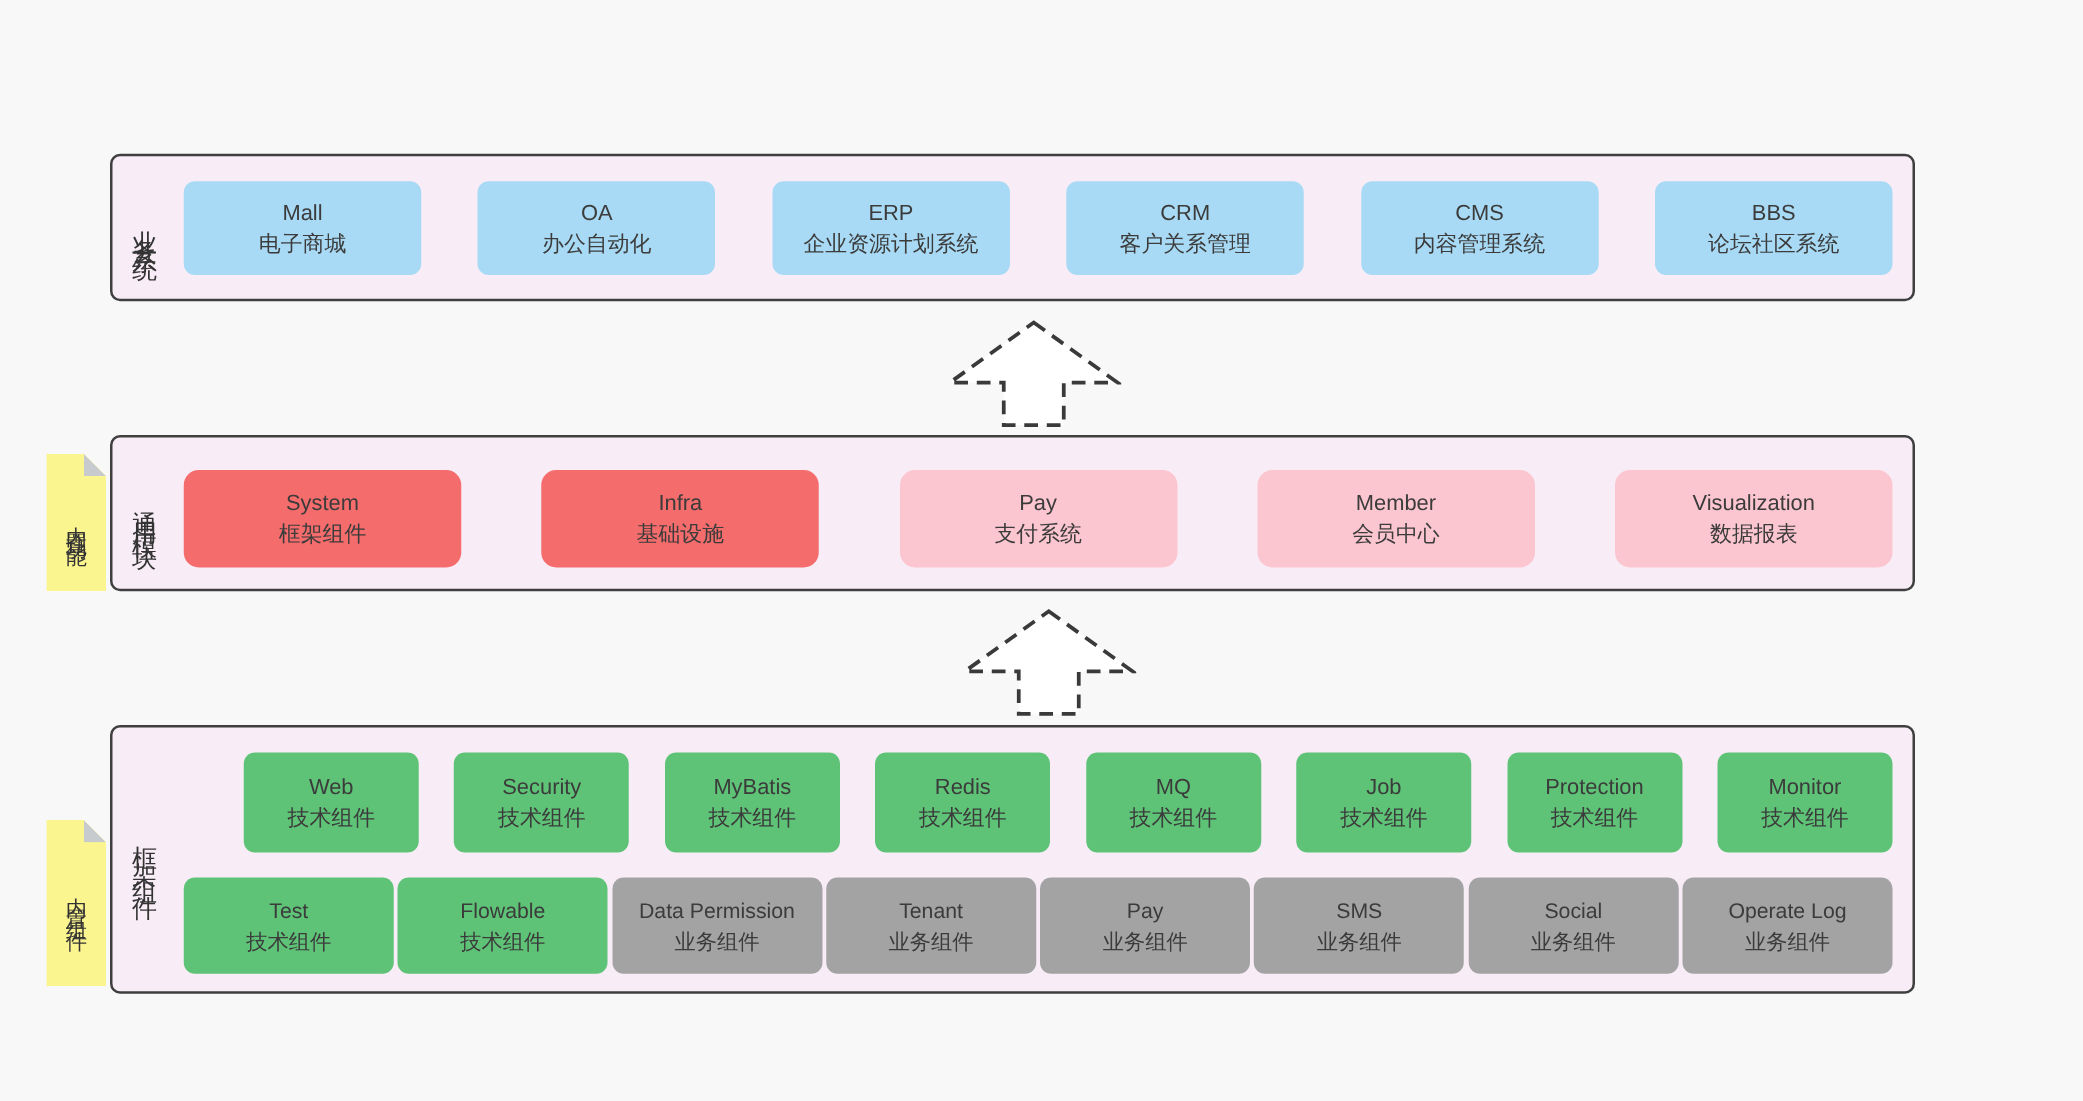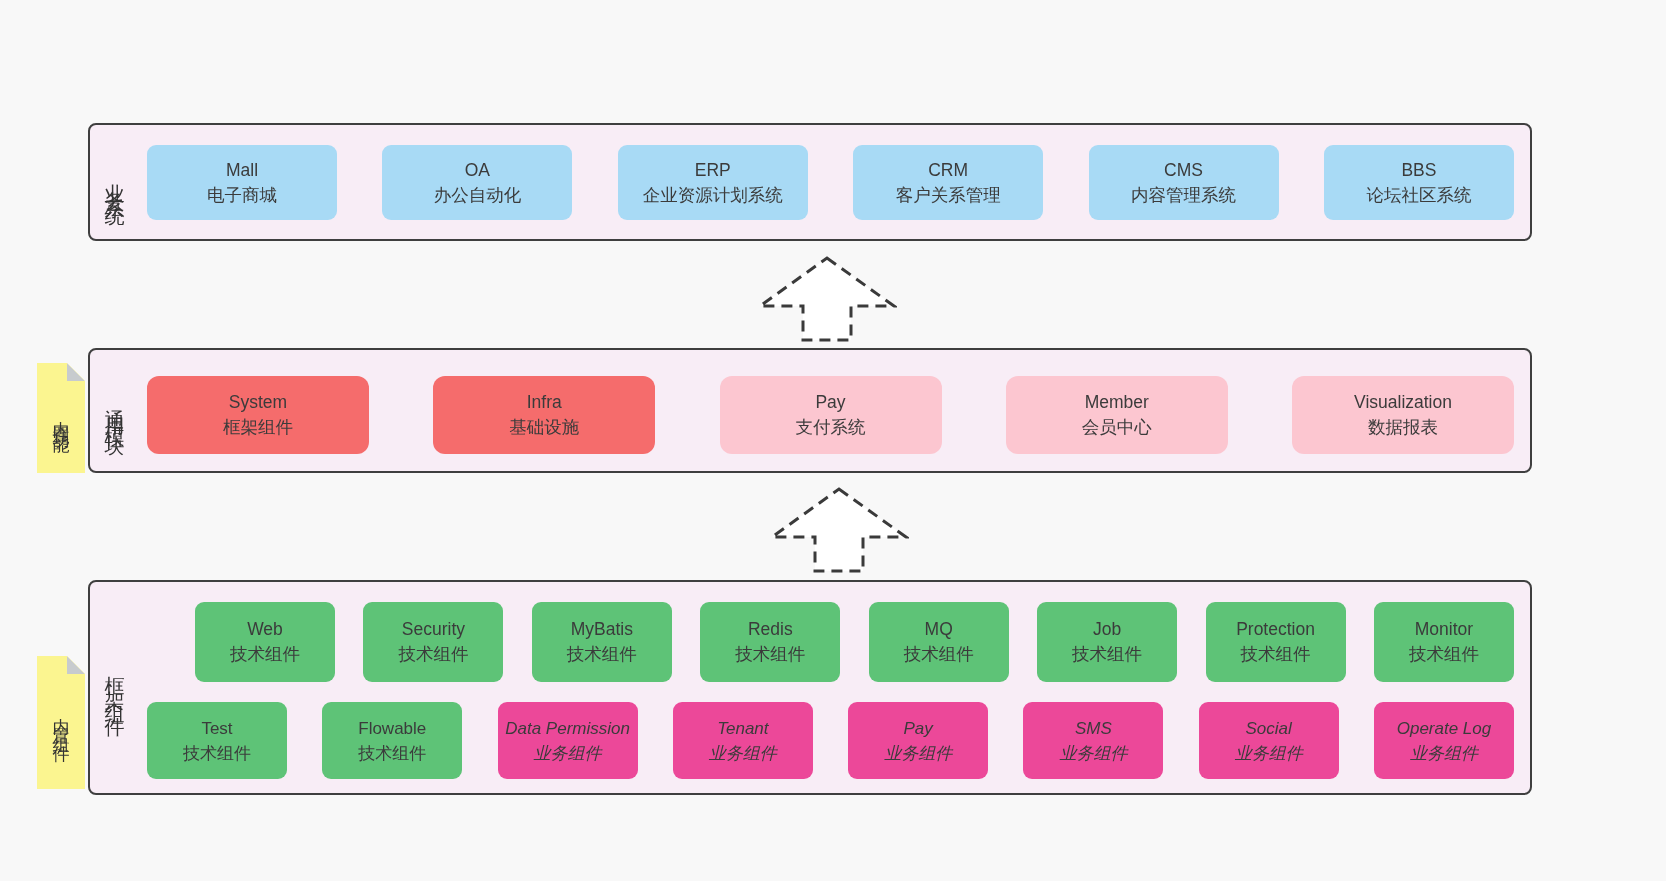--- a/index.html
+++ b/index.html
@@ -39,27 +39,27 @@
   .layer-3 .boxes.row-2 { top:120px; }
 
   .box {
     display:flex; flex-direction:column; justify-content:center; align-items:center;
     text-align:center; border-radius:9px;
     font-size:17.5px; line-height:25px; color:#3b3b3b;
   }
   .layer-1 .box { width:190px; height:75px; }
   .layer-2 .box { width:222px; height:78px;border-radius:12px; }
   .layer-3 .row-1 .box { width:140px; height:80px; }
-  .layer-3 .row-2 .box { width:140px; height:77px; font-size:17px; }
+  .layer-3 .row-2 .box { width:168px; height:77px; font-size:17px; }
 
   .c-blue        { background:#a8daf5; }
   .c-red         { background:#f56c6c; }
   .c-pink        { background:#fcc6d0; }
   .c-green       { background:#5ec377; }
-  .c-green-light { background:#ec4899;font-style:italic; }
+  .c-green-light { background:#a3a3a3; }
 
   
   .arrow { position:absolute; width:140px; height:88px; }
   .arrow-1 { left:757px; top:255px; }
   .arrow-2 { left:769px; top:486px; }
   .arrow svg { display:block; width:100%; height:100%; }
   .arrow-label {
     position:absolute; left:50%; top:48px; transform:translateX(-50%);
     font-size:14px; color:#3a3a3a; background:#0ea5e9; padding:0 3px;
     white-space:nowrap;

